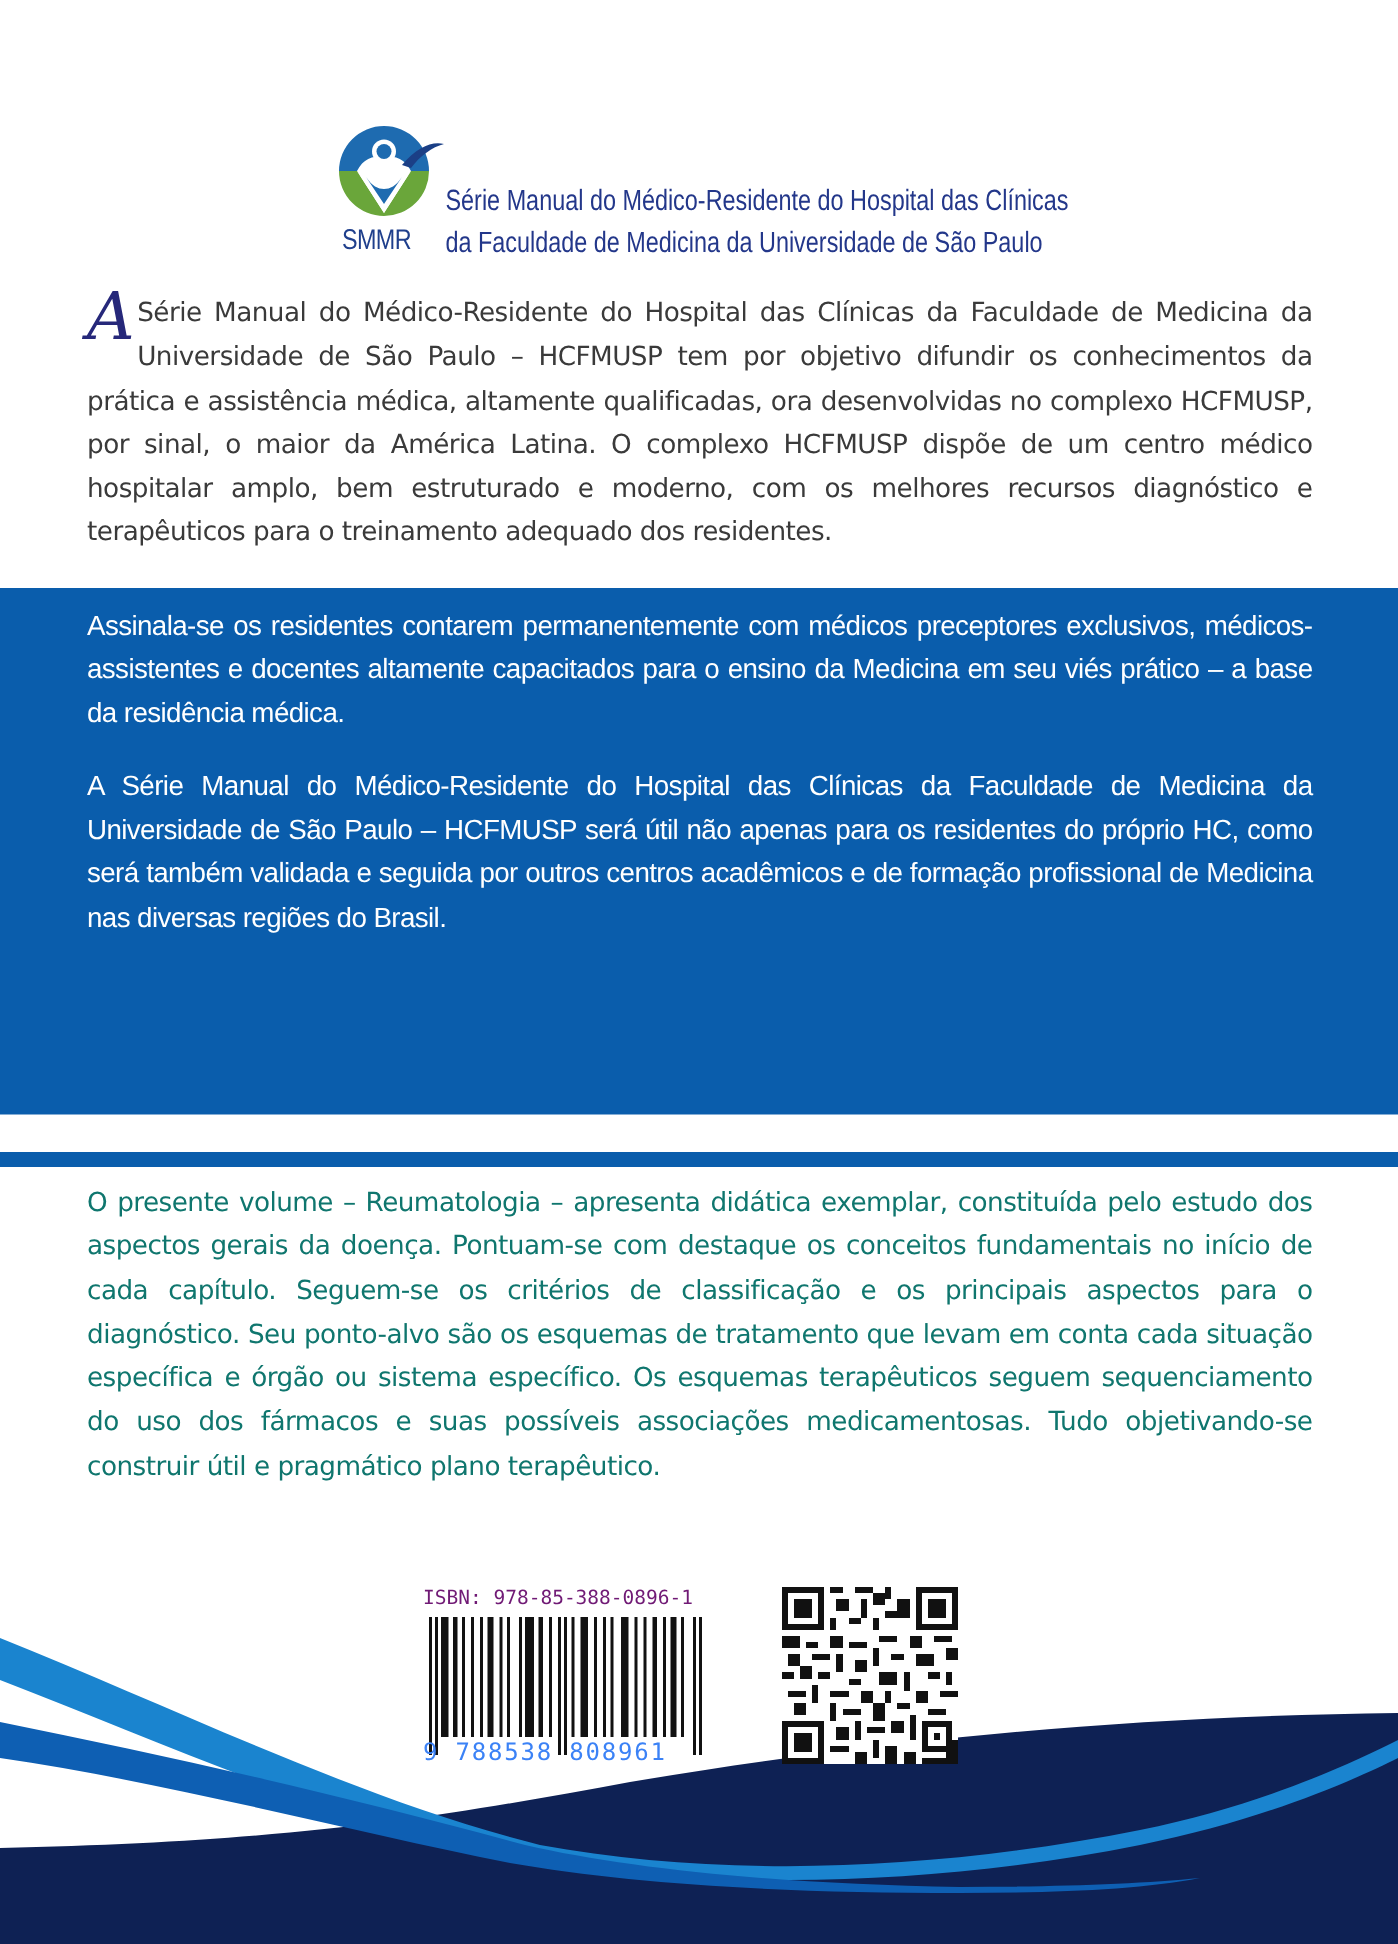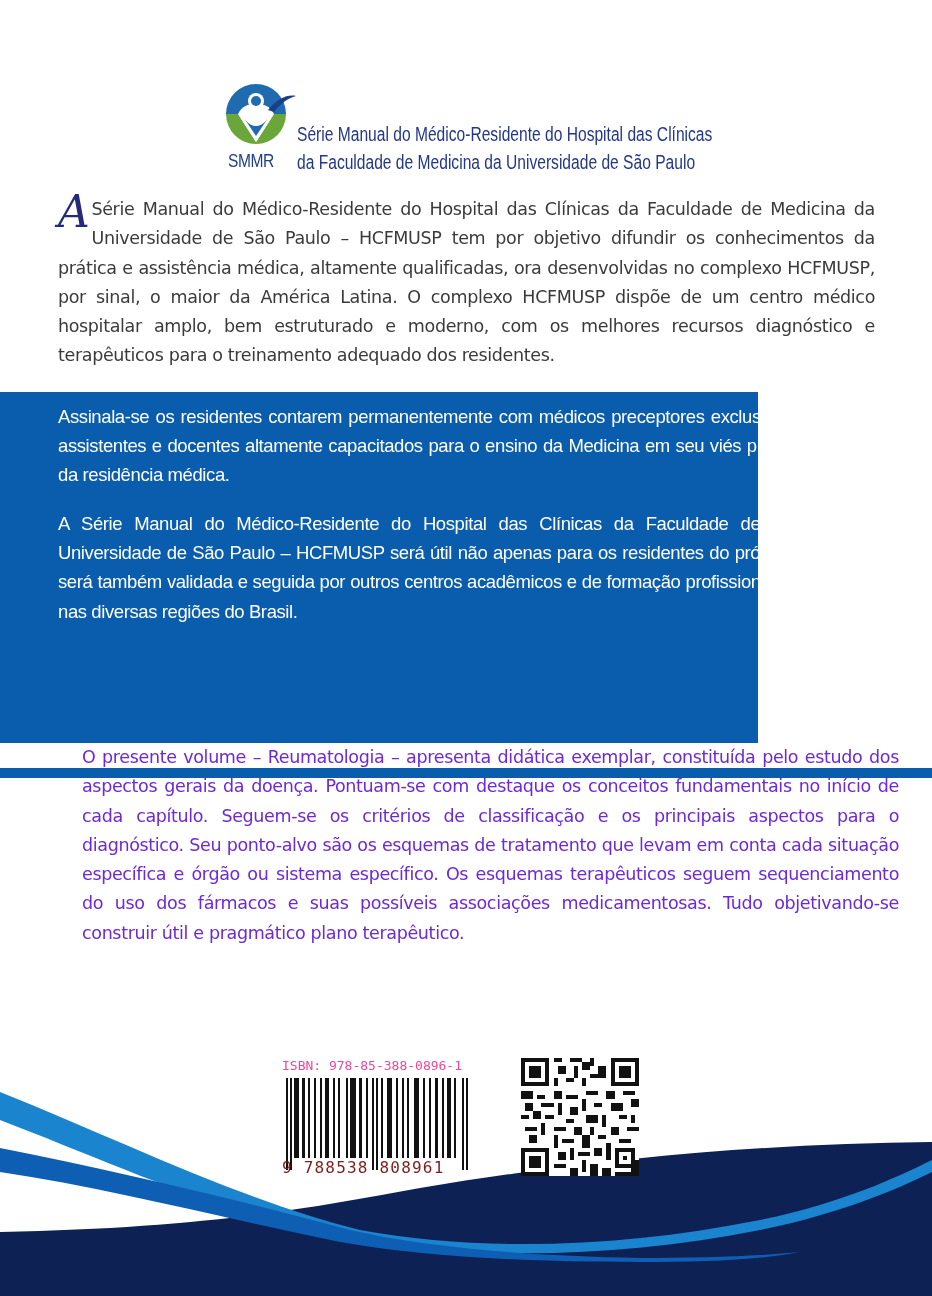--- a/index.html
+++ b/index.html
@@ -35,46 +35,46 @@
       letter-spacing: -0.35px;
     }
     .intro { top: 195px; color: #3a3a3a; }
     .dropcap {
       font-family: "DejaVu Serif", serif; font-style: italic;
       font-size: 44px; line-height: 28px; color: #26287a; float: left;
       margin-right: 2px; margin-top: 3px; font-weight: normal;
     }
     .it { }
     .blue-panel {
-      position: absolute; left: 0; top: 392px; width: 758px; height: 351px;
+      position: absolute; left: 0; top: 392px; width: 932px; height: 351px;
       background: #0a5dac;
     }
     .panel-text {
       position: absolute; left: 58px; width: 817px;
       font-family: "Liberation Sans", sans-serif;
       font-size: 18.5px; line-height: 29.2px; color: #ffffff;
       text-align: justify; text-align-last: left;
       letter-spacing: -0.4px;
     }
     .stripe {
       position: absolute; left: 0; top: 768px; width: 932px; height: 10px;
       background: #0a5dac;
     }
-    .volume { top: 743px; color: #6d28d9; margin-left: 24px; }
+    .volume { top: 788px; color: #0f766e; }
     .isbn-label {
       position: absolute; left: 282px; top: 1058px;
-      font-family: "DejaVu Sans Mono", monospace; font-size: 13px; color: #ec4899;
+      font-family: "DejaVu Sans Mono", monospace; font-size: 13px; color: #701a75;
       letter-spacing: 0px;
     }
     .barcode {
       position: absolute; left: 286px; top: 1078px; width: 184px; height: 92px;
     }
     .isbn-digits {
       position: absolute; left: 282px; top: 1158px;
-      font-family: "DejaVu Sans Mono", monospace; font-size: 16px; color: #7f1d1d;
+      font-family: "DejaVu Sans Mono", monospace; font-size: 16px; color: #3b82f6;
       background: transparent; letter-spacing: 1.2px;
     }
     .qr {
       position: absolute; left: 521px; top: 1058px; width: 118px; height: 118px;
     }
     .waves {
       position: absolute; left: 0; top: 1080px; width: 932px; height: 216px;
     }
   </style>
 </head>

